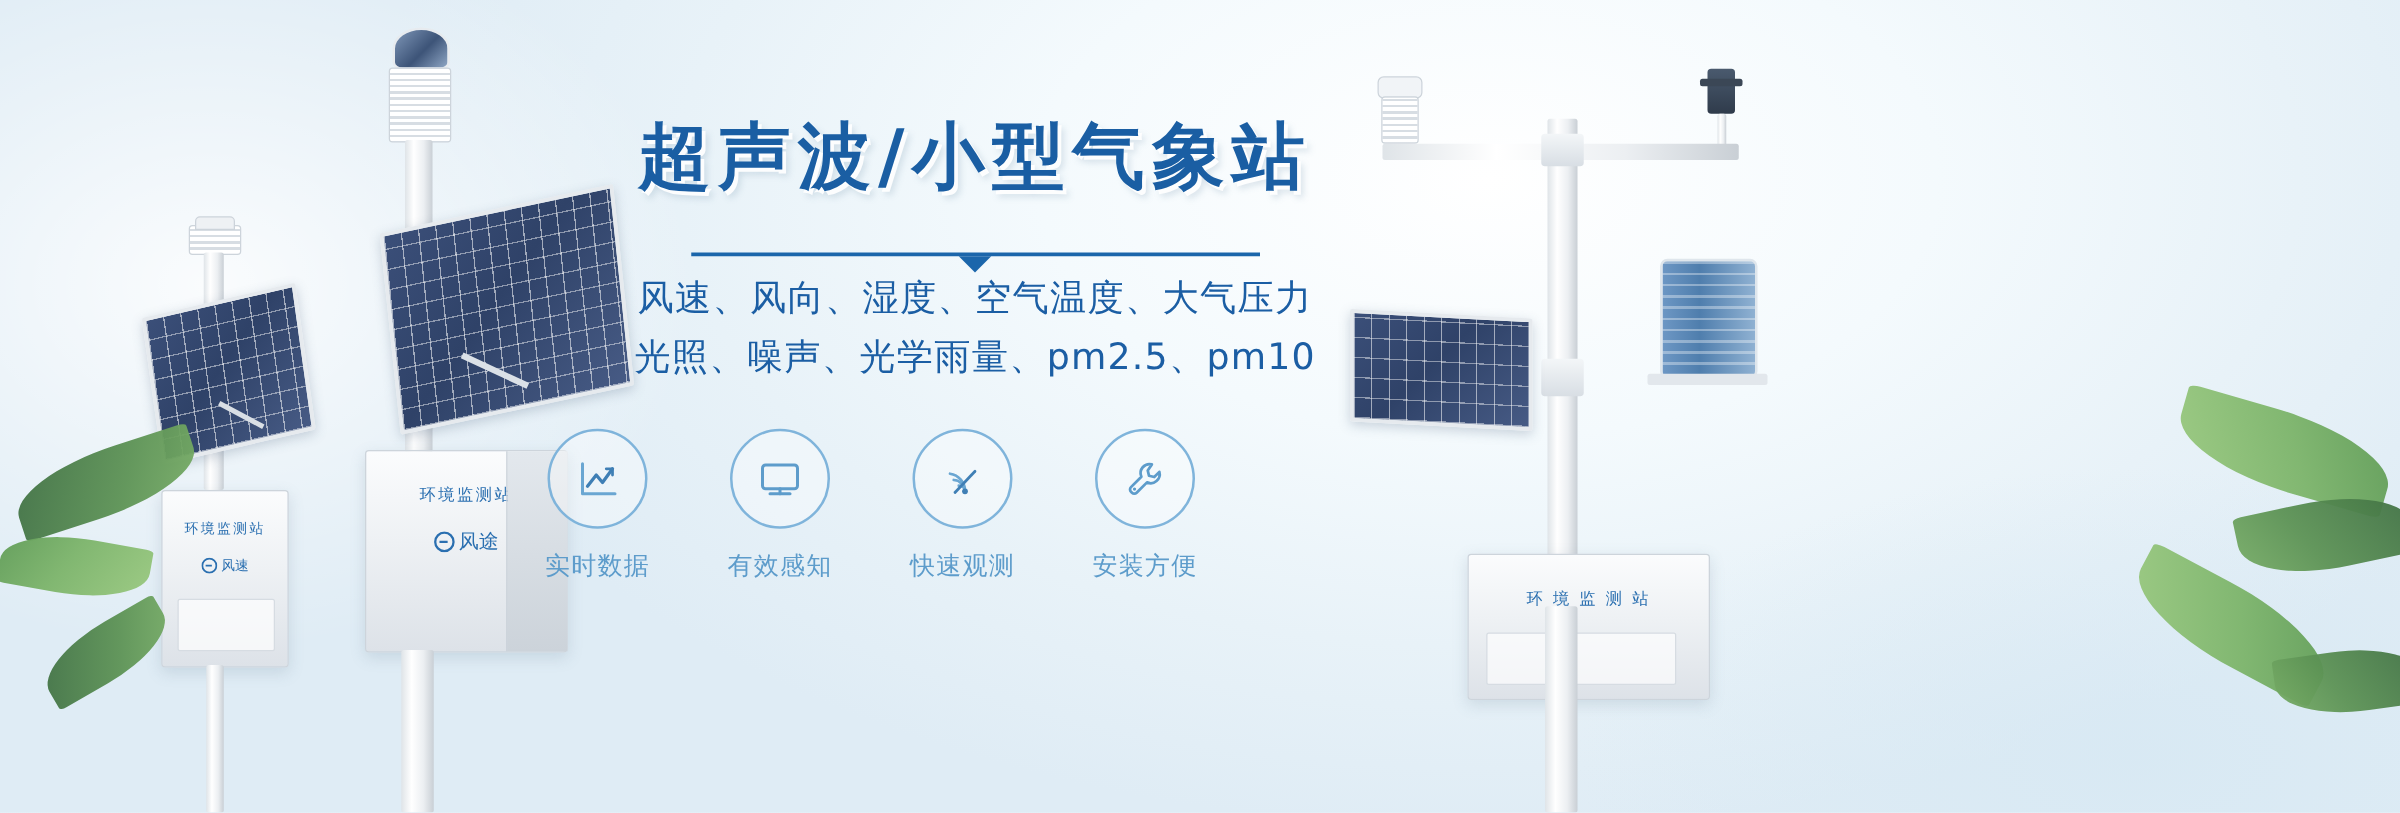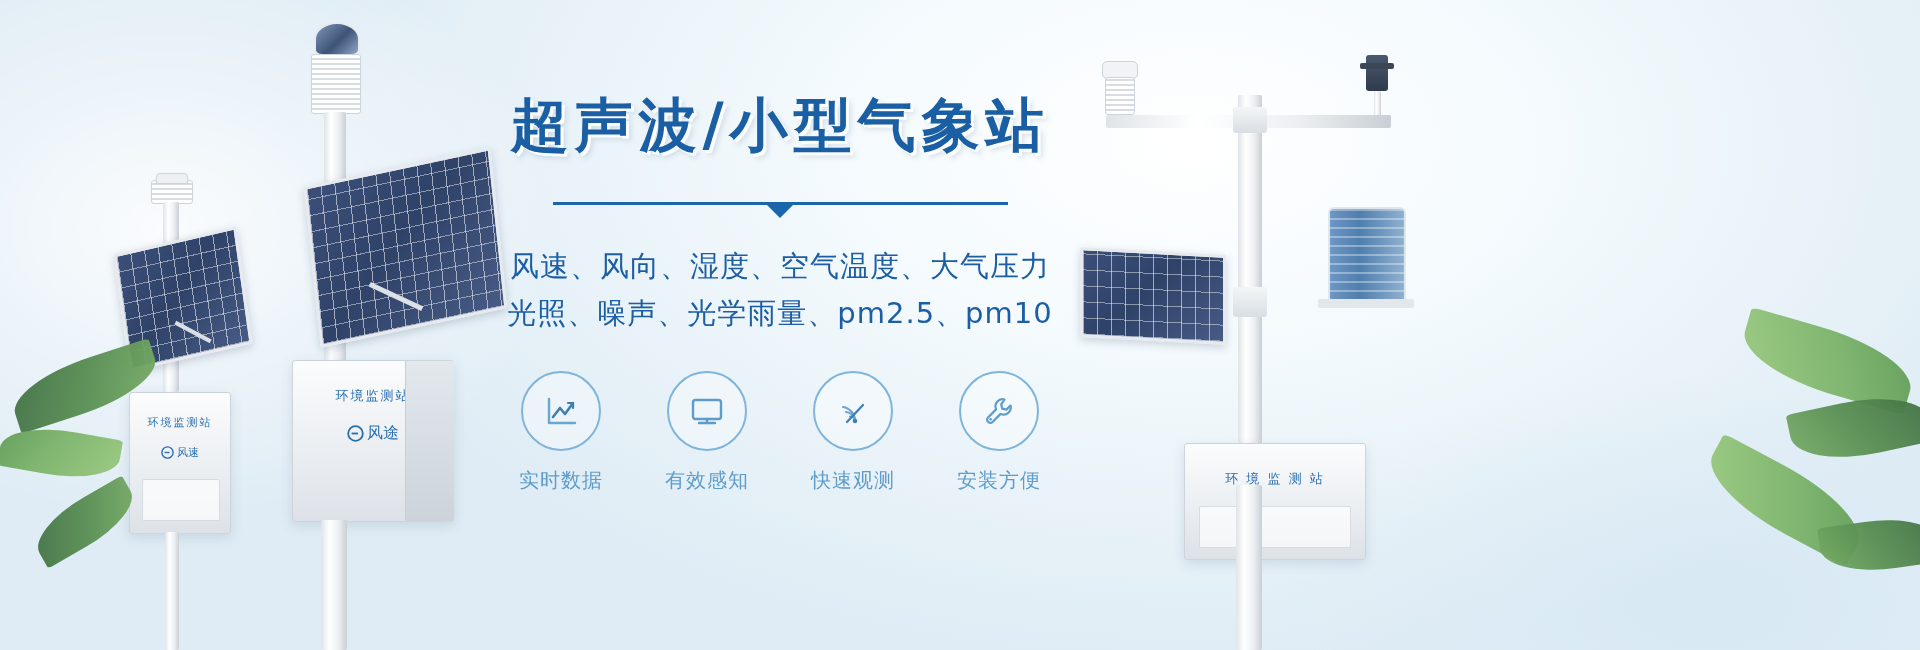--- a/index.html
+++ b/index.html
@@ -39,30 +39,30 @@
   }
   .divider{
     position:relative;width:455px;height:3px;margin:48px auto 0 auto;
     background:#1b66ab;
   }
   .divider .tri{
     position:absolute;left:50%;top:3px;transform:translateX(-50%);
     width:0;height:0;border-left:13px solid transparent;border-right:13px solid transparent;
     border-top:13px solid #1b66ab;
   }
-  .sublines{margin-top:38px;}
+  .sublines{margin-top:10px;}
   .subline{
     font-family:"DejaVu Sans","Liberation Sans",sans-serif;
     font-size:29px;color:#1b5ea4;letter-spacing:1px;line-height:1.62;
     white-space:nowrap;font-weight:400;
   }
 
   
   .features{
-    display:flex;justify-content:center;gap:50px;margin-top:34px;
+    display:flex;gap:50px;margin-top:34px;
   }
   .feature{width:96px;text-align:center;}
   .circle{
     width:76px;height:76px;border-radius:50%;
     border:2px solid #7fb4db;margin:0 auto;
     display:flex;align-items:center;justify-content:center;
     background:rgba(255,255,255,.35);
   }
   .circle svg{display:block;}
   .feature-label{
@@ -180,21 +180,21 @@
     <div class="marker" style="left:173px;top:232px;width:34px;height:30px;background:linear-gradient(180deg,#f3f6f8,#d8dee4);border-radius:3px;"></div>
 
     <div class="marker" style="left:268px;top:152px;width:74px;height:92px;border-radius:6px;
                 background:repeating-linear-gradient(0deg, rgba(255,255,255,.35) 0 2px, rgba(255,255,255,0) 2px 9px),
                            linear-gradient(90deg,#6d97c4 0%,#4f7ead 40%,#8fb1d2 100%);
                 border:2px solid #dfe6ec;"></div>
     <div class="marker" style="left:258px;top:244px;width:96px;height:9px;background:#e2e7ec;border-radius:2px;"></div>
 
     <div class="panel" style="left:20px;top:196px;width:140px;height:84px;transform:skewY(3deg);"></div>
 
-    <div class="box" style="left:124px;top:388px;width:180px;height:115px;">
+    <div class="box" style="left:114px;top:388px;width:180px;height:115px;padding-left:12px;">
       <div class="tag" style="top:26px;font-size:13px;">环 境 监 测 站</div>
       <div class="marker" style="left:14px;top:62px;width:150px;height:40px;background:rgba(255,255,255,.65);border:1px solid #d6dce2;border-radius:2px;"></div>
     </div>
     <div class="pole" style="left:176px;top:430px;width:26px;height:165px;"></div>
   </div>
 
   <div class="leaf dark" style="left:10px;top:360px;width:150px;height:52px;transform:rotate(-18deg);"></div>
   <div class="leaf" style="left:0px;top:430px;width:120px;height:46px;transform:rotate(10deg);"></div>
   <div class="leaf dark" style="left:30px;top:500px;width:110px;height:44px;transform:rotate(-30deg);"></div>
   <div class="leaf" style="left:1740px;top:330px;width:175px;height:62px;transform:rotate(16deg) scaleX(-1);"></div>

